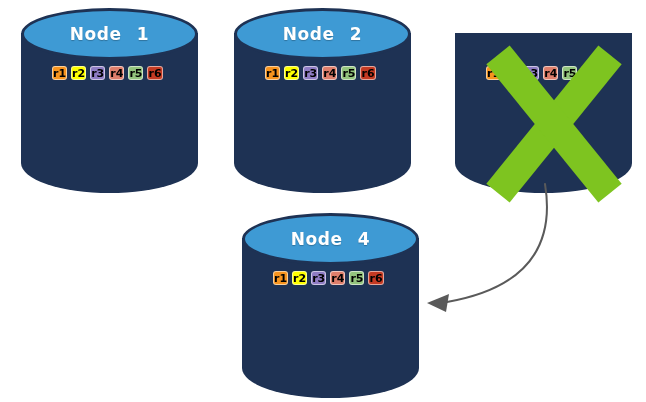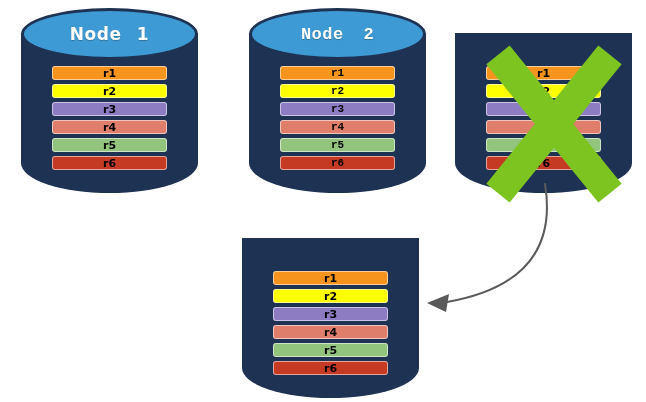--- a/index.html
+++ b/index.html
@@ -26,21 +26,21 @@
     display:flex; align-items:center; justify-content:center;
     z-index:2;
   }
   .node-label {
     color:#ffffff; font-weight:bold; font-size:17px;
     letter-spacing:0.5px; word-spacing:9px;
     text-shadow:0 1px 1px rgba(0,0,0,0.25);
   }
   .bars {
     position:absolute; left:31px; top:58px; width:115px;
-    display:flex; flex-direction:column; gap:4px;
+    display:flex; flex-direction:row; gap:4px;
     z-index:3;
   }
   .bar {
     height:14px;
     border-radius:3px;
     border:1px solid rgba(255,255,255,0.55);
     display:flex; align-items:center; justify-content:center;
     font-size:11px; font-weight:bold; color:#000000; line-height:1;
   }
 
@@ -79,21 +79,21 @@
     <div class="bars">
       <div class="bar" style="background-color: rgb(247, 148, 30);">r1</div>
       <div class="bar" style="background-color: rgb(255, 255, 0);">r2</div>
       <div class="bar" style="background-color: rgb(142, 124, 195);">r3</div>
       <div class="bar" style="background-color: rgb(222, 126, 107);">r4</div>
       <div class="bar" style="background-color: rgb(147, 196, 125);">r5</div>
       <div class="bar" style="background-color: rgb(196, 58, 35);">r6</div>
     </div>
   </div>
 
-  <div class="node" style="left:249px; top:8px;font-family:Liberation Mono, monospace;">
+  <div class="node" style="left:234px; top:8px;">
     <div class="cyl-body" style="background-color: rgb(30, 50, 84);"></div>
     <div class="cyl-top" style="background-color: rgb(62, 154, 212);">
       <span class="node-label">Node 2</span>
     </div>
     <div class="bars">
       <div class="bar" style="background-color: rgb(247, 148, 30);">r1</div>
       <div class="bar" style="background-color: rgb(255, 255, 0);">r2</div>
       <div class="bar" style="background-color: rgb(142, 124, 195);">r3</div>
       <div class="bar" style="background-color: rgb(222, 126, 107);">r4</div>
       <div class="bar" style="background-color: rgb(147, 196, 125);">r5</div>
@@ -112,20 +112,23 @@
       <div class="bar" style="background-color: rgb(196, 58, 35);">r6</div>
     </div>
     <div class="fail-x">
       <div class="x-stroke a" style="background-color: rgb(126, 196, 32);"></div>
       <div class="x-stroke b" style="background-color: rgb(126, 196, 32);"></div>
     </div>
   </div>
 
   <div class="node" style="left:242px; top:213px;">
     <div class="cyl-body" style="background-color: rgb(30, 50, 84);"></div>
+    <div class="cyl-top" style="background-color: rgb(62, 154, 212);">
+      <span class="node-label">Node 4</span>
+    </div>
     <div class="bars">
       <div class="bar" style="background-color: rgb(247, 148, 30);">r1</div>
       <div class="bar" style="background-color: rgb(255, 255, 0);">r2</div>
       <div class="bar" style="background-color: rgb(142, 124, 195);">r3</div>
       <div class="bar" style="background-color: rgb(222, 126, 107);">r4</div>
       <div class="bar" style="background-color: rgb(147, 196, 125);">r5</div>
       <div class="bar" style="background-color: rgb(196, 58, 35);">r6</div>
     </div>
   </div>
 

